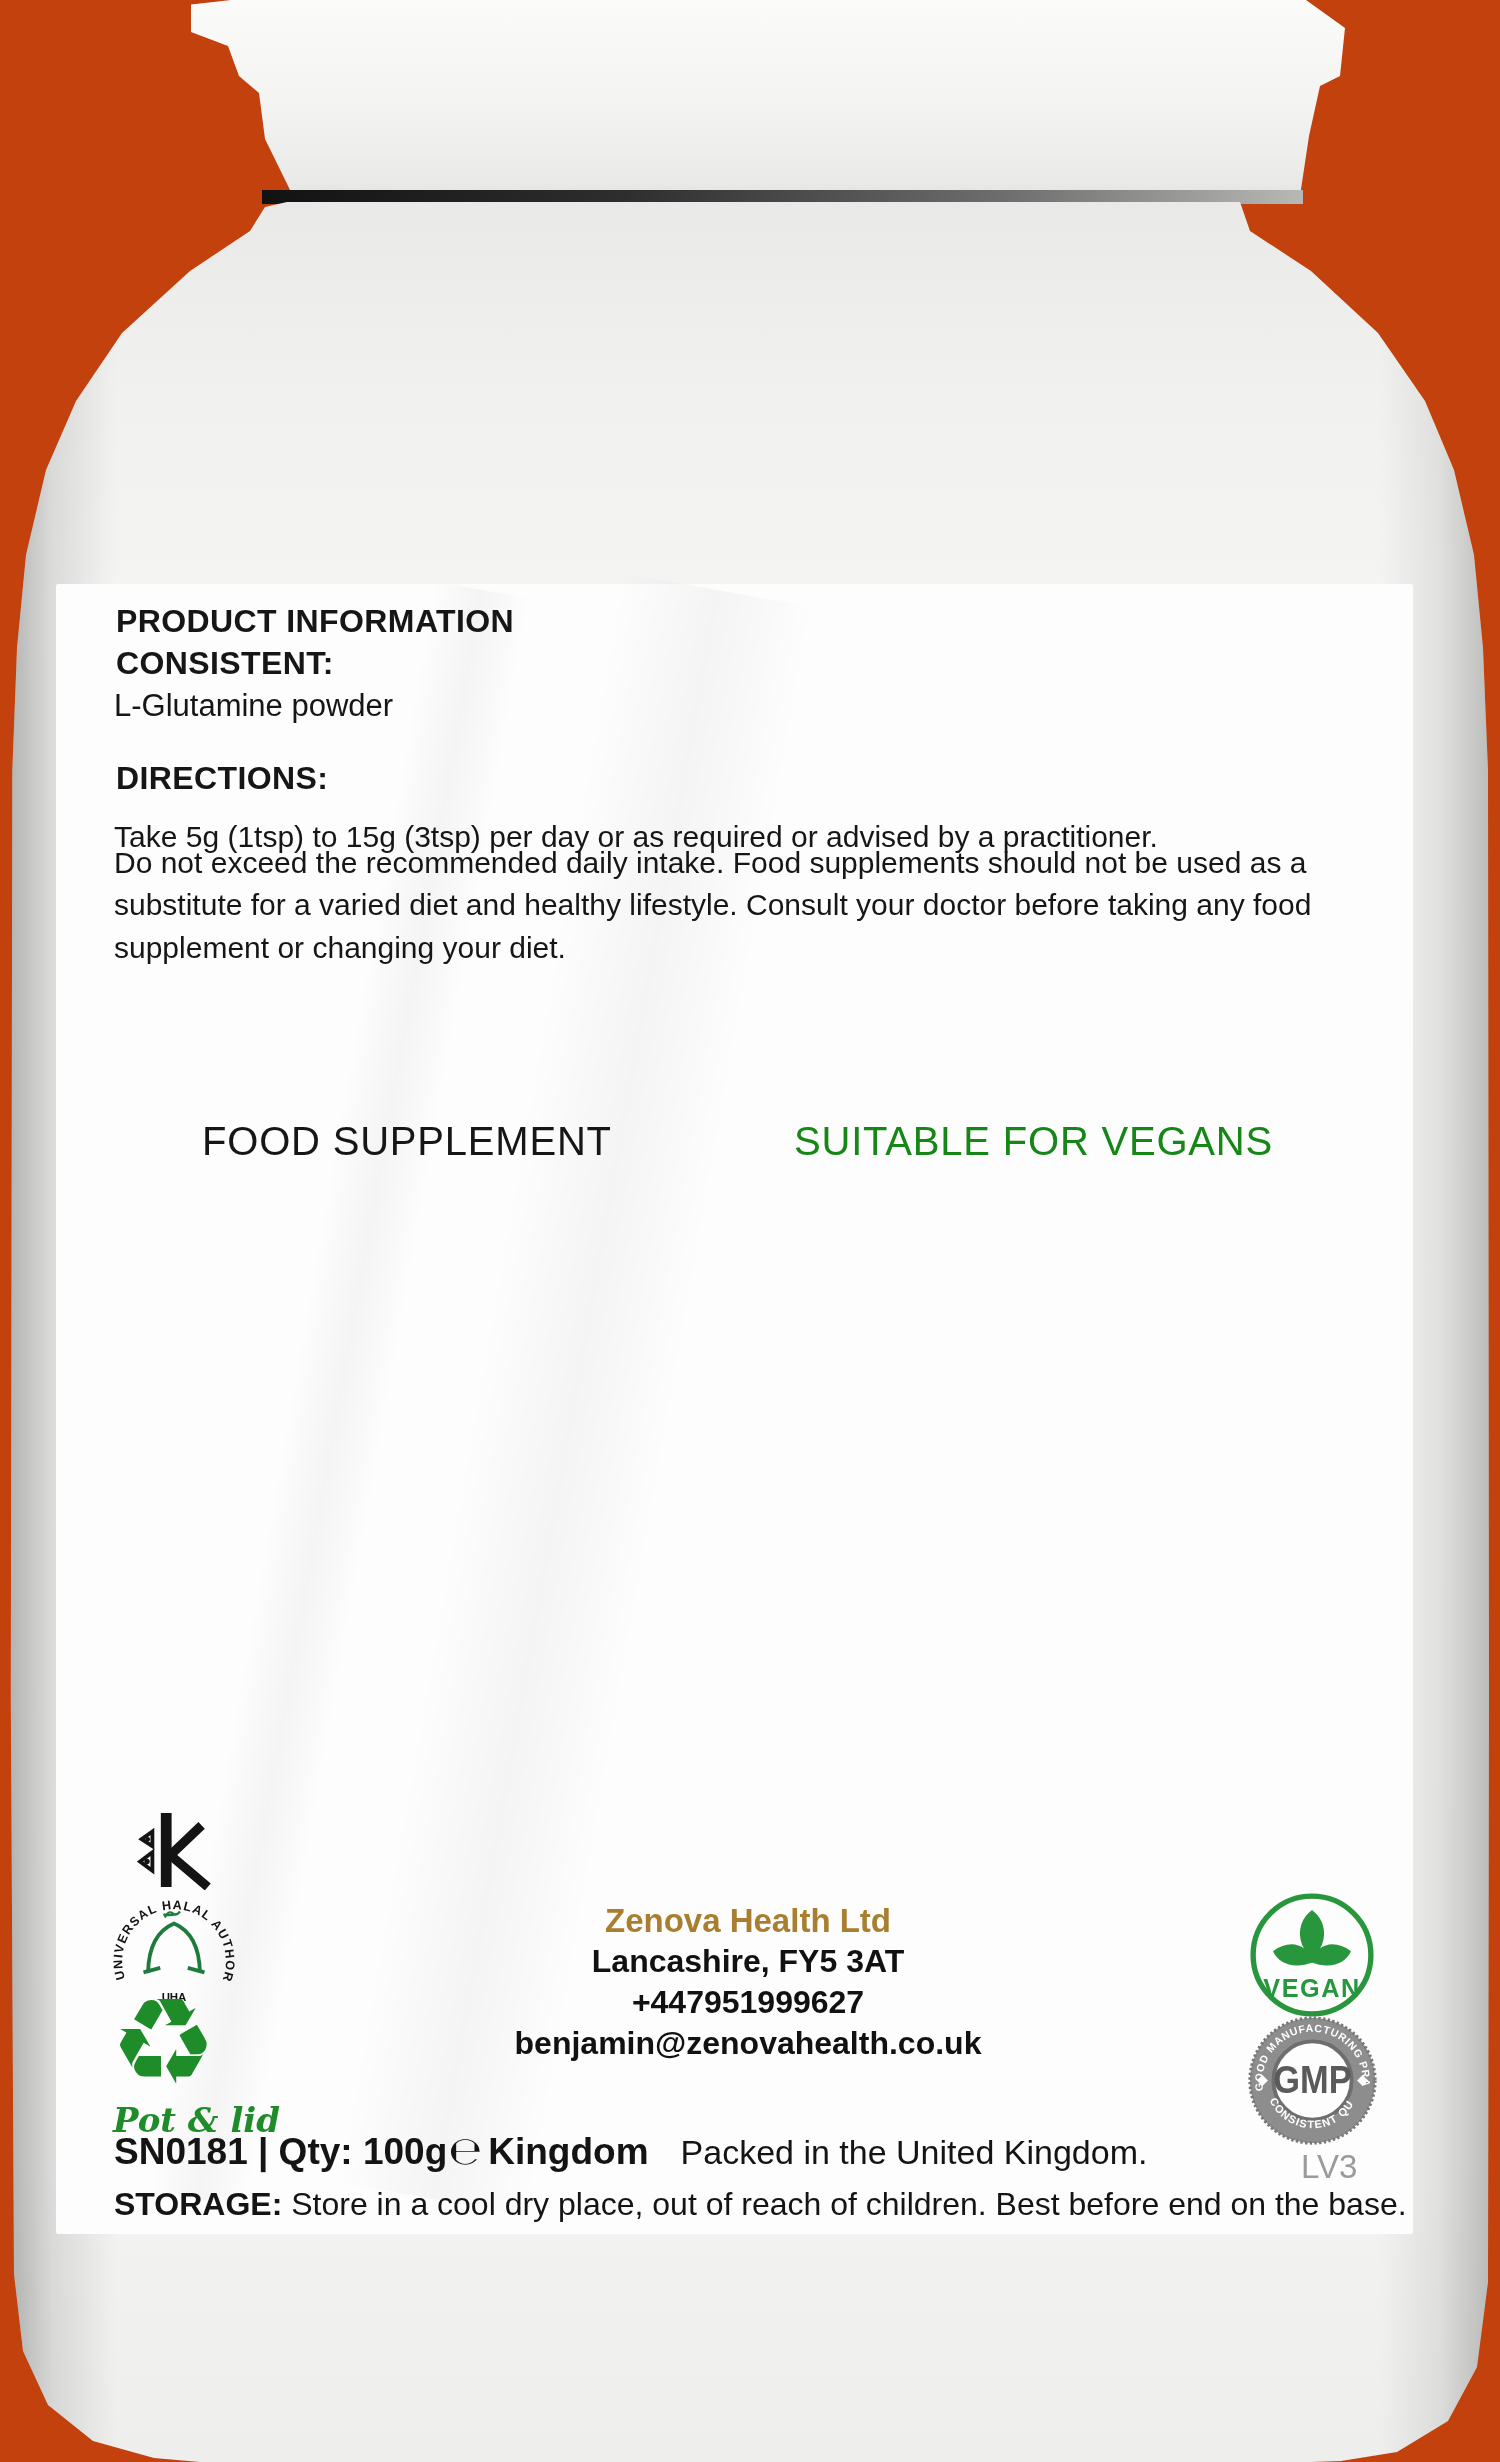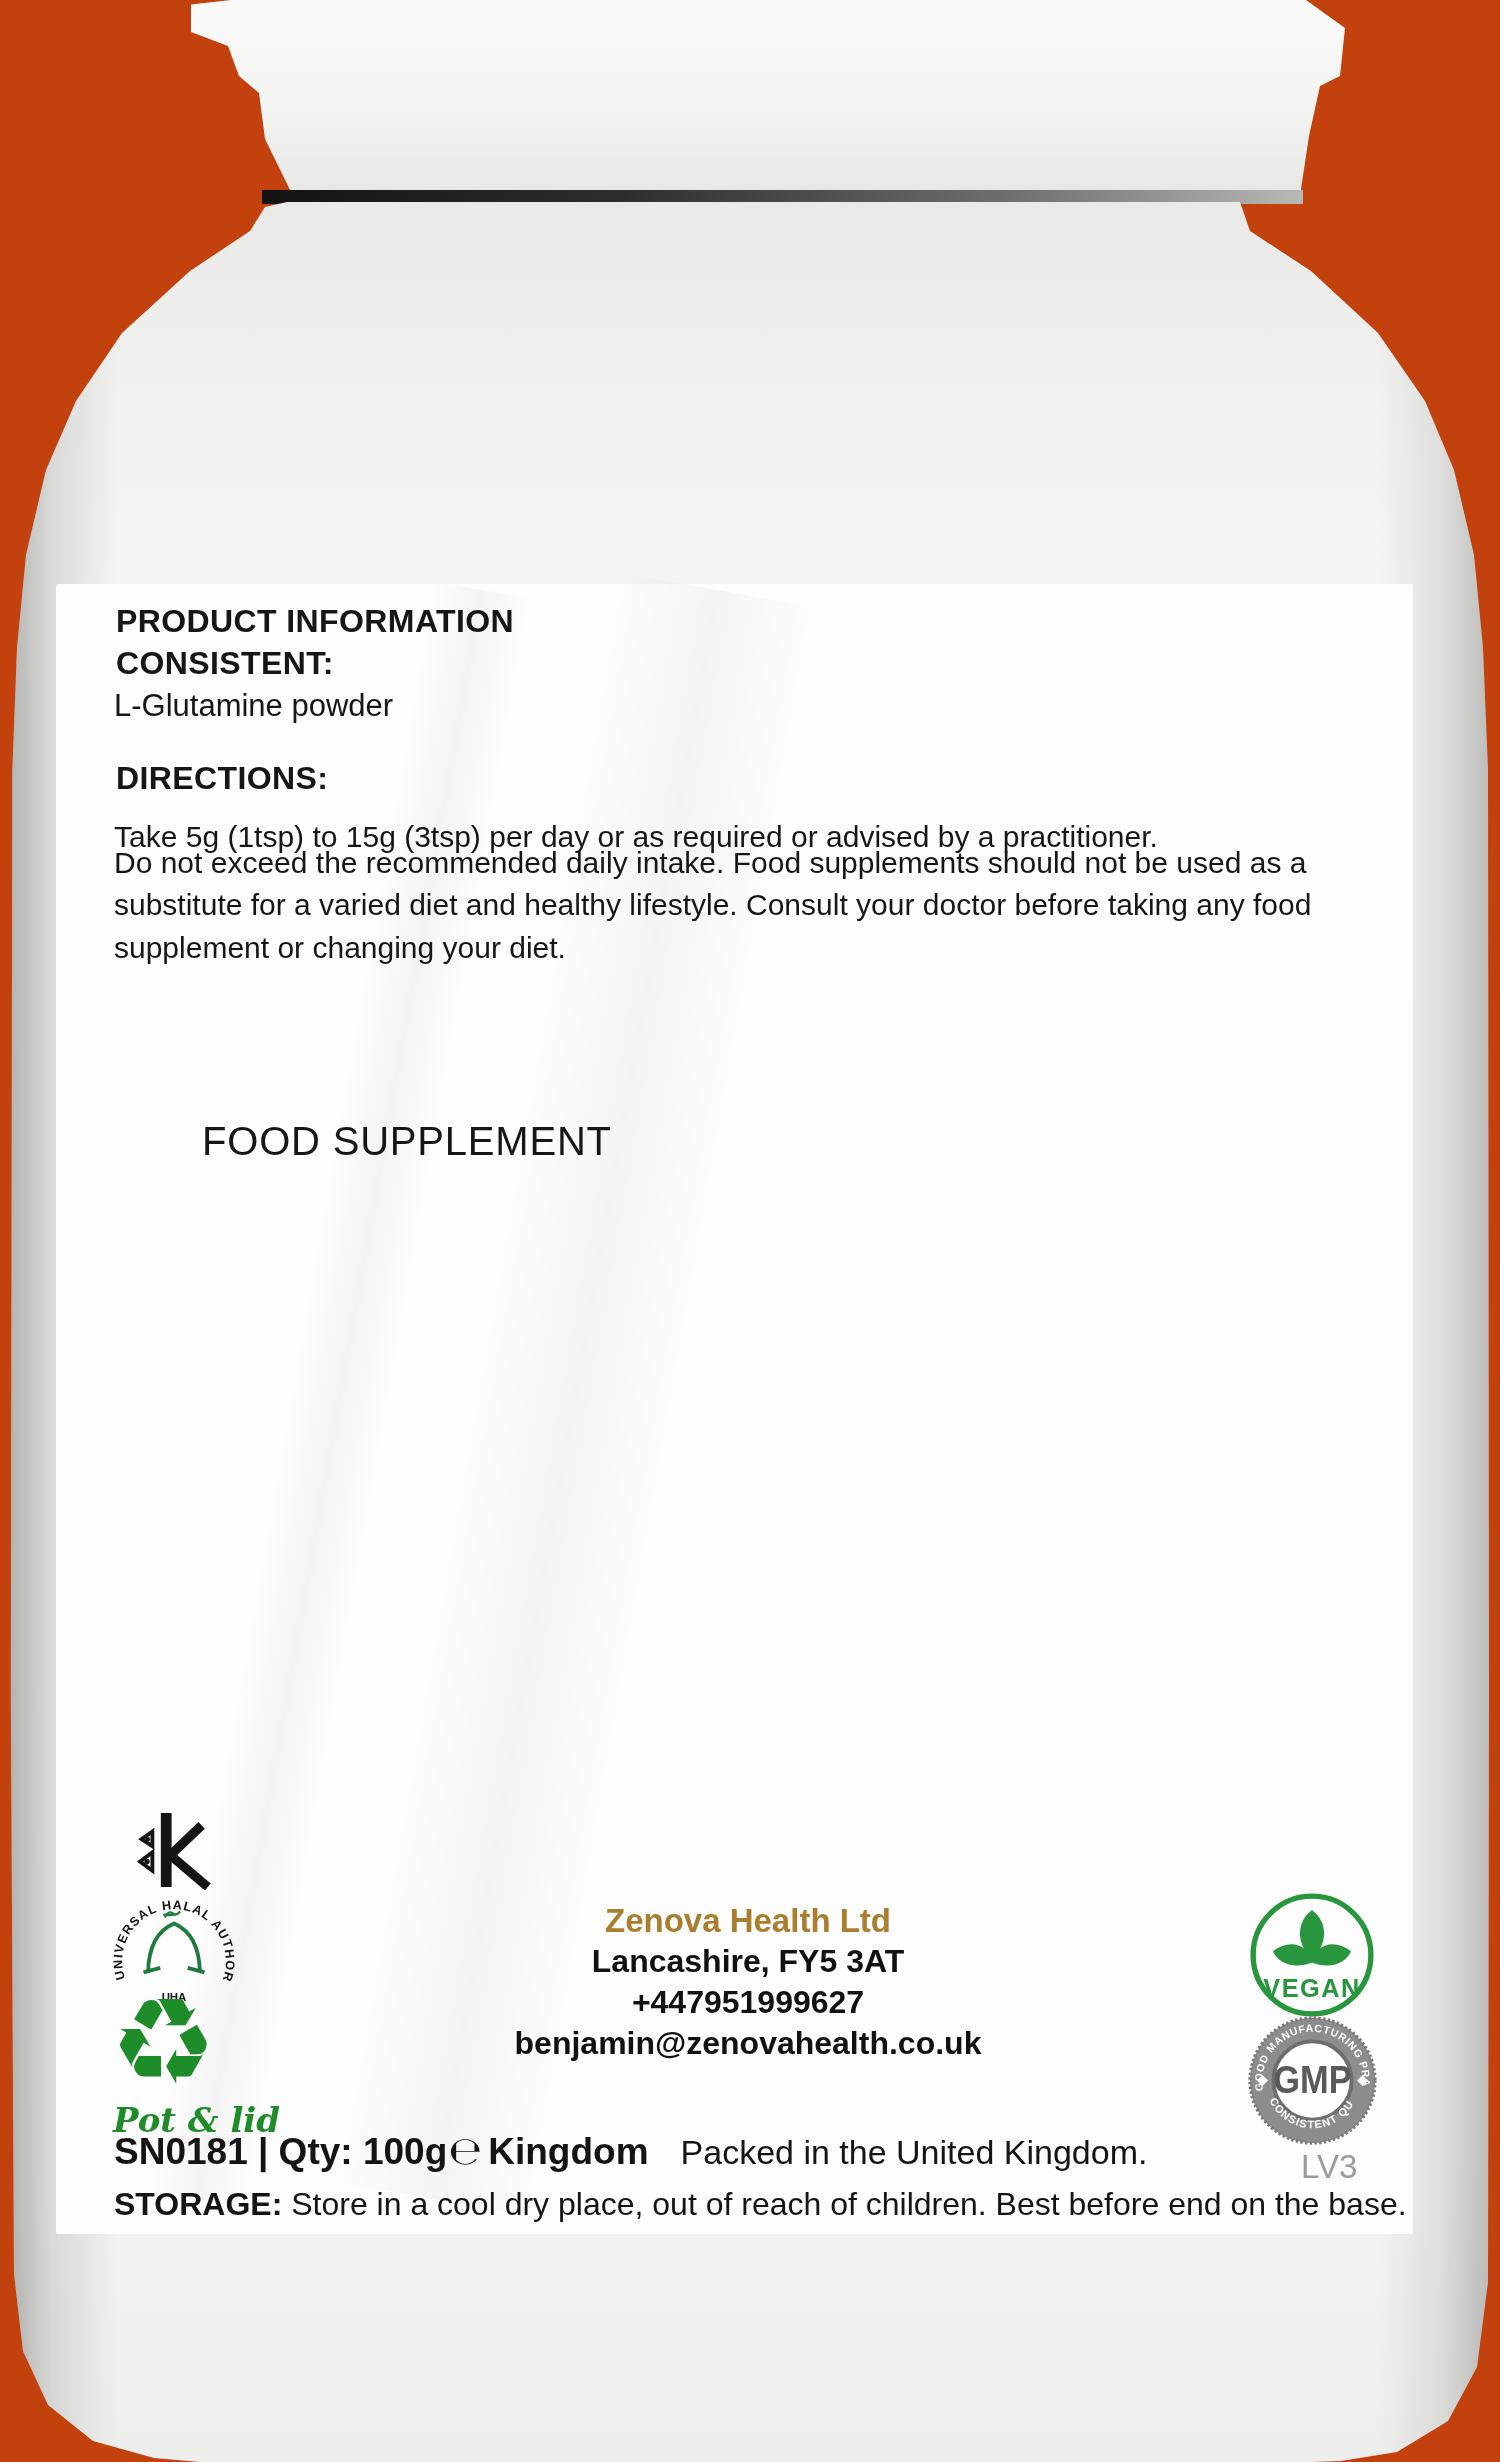--- a/index.html
+++ b/index.html
@@ -68,20 +68,21 @@
     <div class="abs txt h" style="left:116px;top:645px;">CONSISTENT:</div>
     <div class="abs txt p" style="left:114px;top:688px;font-size:31px;">L-Glutamine powder</div>
 
     <div class="abs txt h" style="left:116px;top:760px;">DIRECTIONS:</div>
     <div class="abs txt p" style="left:114px;top:803px;margin-top:17px;">Take 5g (1tsp) to 15g (3tsp) per day or as required or advised by a practitioner.</div>
     <div class="abs txt p" style="left:114px;top:846px;">Do not exceed the recommended daily intake. Food supplements should not be used as a</div>
     <div class="abs txt p" style="left:114px;top:888px;text-align:center;">substitute for a varied diet and healthy lifestyle. Consult your doctor before taking any food</div>
     <div class="abs txt p" style="left:114px;top:931px;">supplement or changing your diet.</div>
 
     <div class="abs txt" id="food">FOOD SUPPLEMENT</div>
+    <div class="abs txt" id="vegansuit">SUITABLE FOR VEGANS</div>
 
     <svg class="abs" style="left:137px;top:1810px;" width="80" height="80" viewBox="0 0 104 104">
       <path d="M20,28 L6,38 L20,47 Z" fill="none" stroke="#141414" stroke-width="5"></path>
       <circle cx="14" cy="38" r="3" fill="#141414"></circle>
       <path d="M20,55 L4,67 L20,79 Z" fill="none" stroke="#141414" stroke-width="5"></path>
       <circle cx="13" cy="67" r="3.5" fill="#141414"></circle>
       <path d="M38,4 L38,100" stroke="#141414" stroke-width="14"></path>
       <path d="M40,62 L84,20" stroke="#141414" stroke-width="12"></path>
       <path d="M40,56 L92,100" stroke="#141414" stroke-width="12"></path>
     </svg>

